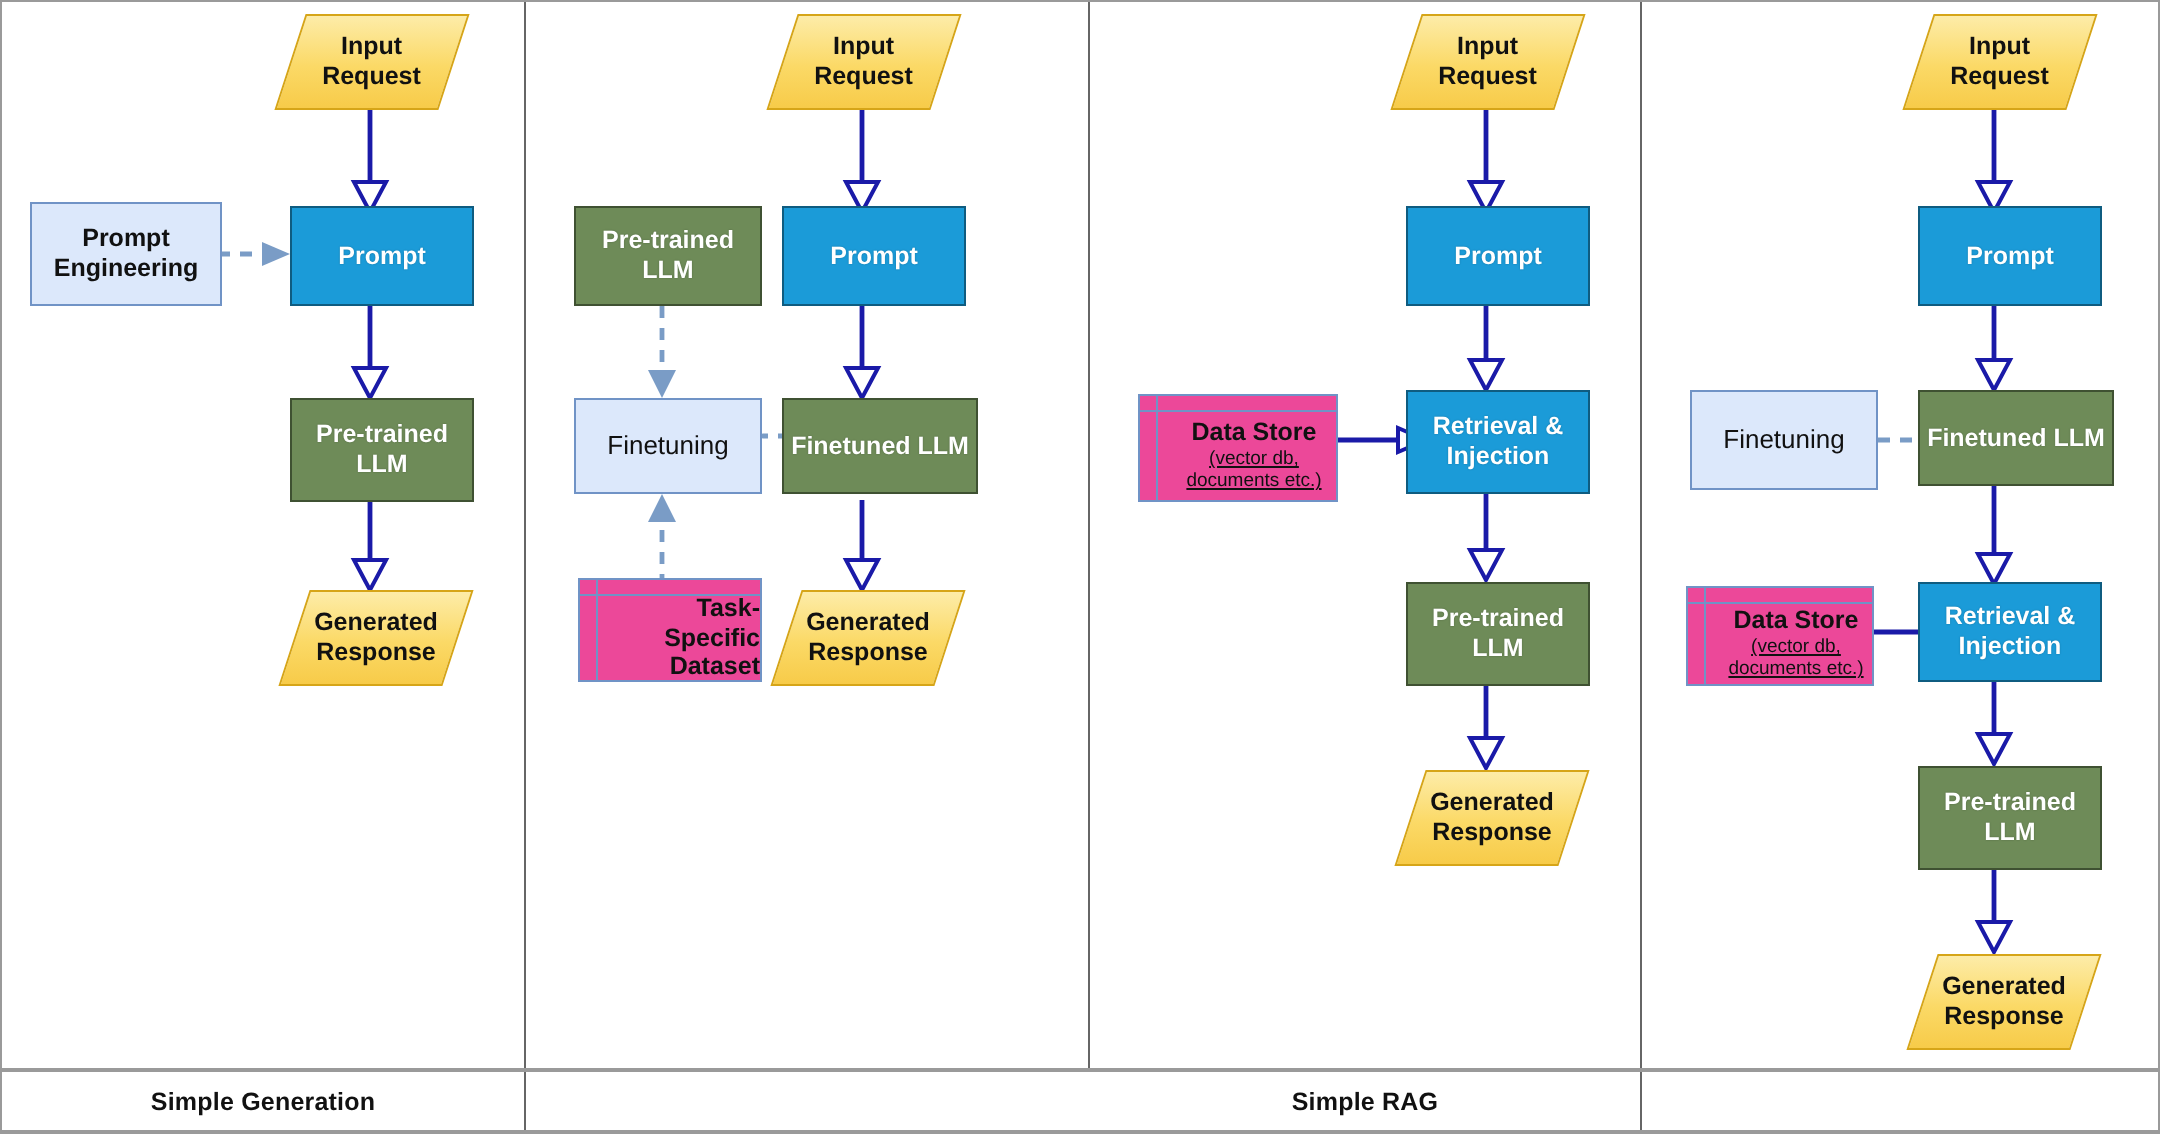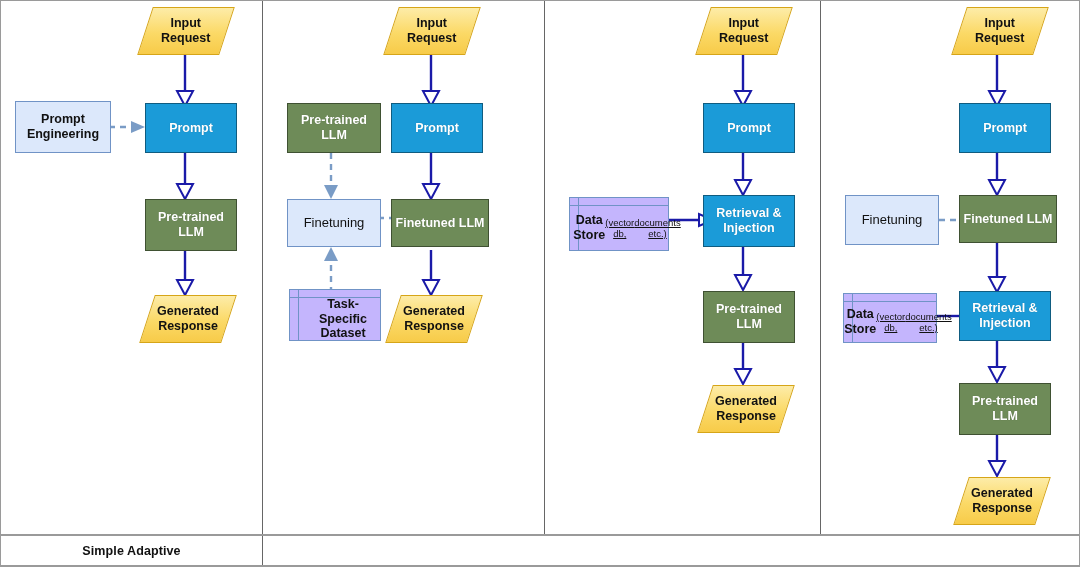--- a/index.html
+++ b/index.html
@@ -70,22 +70,22 @@
   
   .n-yellow{
     background:linear-gradient(180deg,#FDECA8 0%,#FBD966 55%,#F7CB49 100%);
     border:1px solid #D6A518;color:#111111;
     transform:skewX(-18deg);
   }
   .n-yellow > span{transform:skewX(18deg);display:block;}
 
   
   .n-table{
-    background:#c4b5fd;border:1px solid #7093C6;color:#111111;
-    padding-left:16px;padding-top:8px;
+    background:#ec4899;border:1px solid #7093C6;color:#111111;
+    flex-direction:column;padding-left:16px;padding-top:8px;
   }
   .n-table::before{
     content:"";position:absolute;left:0;top:7px;right:0;height:1px;
     background:#7093C6;
   }
   .n-table::after{
     content:"";position:absolute;left:8px;top:0;bottom:0;width:1px;
     background:#7093C6;
   }
   .n-table .tline{position:relative;z-index:2;}
@@ -195,21 +195,21 @@
 
       <div class="node n-green" style="left:24px;top:102px;width:94px;height:50px;">Pre-trained
 LLM</div>
 
       <div class="node n-blue" style="left:128px;top:102px;width:92px;height:50px;">Prompt</div>
 
       <div class="node n-lblue" style="left:24px;top:198px;width:94px;height:48px;font-weight:normal;font-size:13px;">Finetuning</div>
 
       <div class="node n-green" style="left:128px;top:198px;width:98px;height:48px;">Finetuned LLM</div>
 
-      <div class="node n-table" style="left:26px;top:288px;width:92px;height:52px;">
+      <div class="node n-table" style="left:26px;top:288px;width:92px;height:52px;text-align:right;">
         <span class="tline">Task-Specific
 Dataset</span>
       </div>
 
       <div class="node n-yellow" style="left:130px;top:294px;width:82px;height:48px;">
         <span>Generated
 Response</span>
       </div>
 
     </div>
@@ -347,16 +347,17 @@
 
       <div class="node n-yellow" style="left:140px;top:476px;width:82px;height:48px;">
         <span>Generated
 Response</span>
       </div>
 
     </div>
   </div>
 
   <div class="caption-row">
-    <div class="caption-cell" style="left:0;width:262px;">Simple Adaptive</div>
+    <div class="caption-cell" style="left:0;width:262px;">Simple Generation</div>
+    <div class="caption-cell" style="left:544px;width:276px;">Simple RAG</div>
   </div>
 
 </div>
 
 </body></html>

